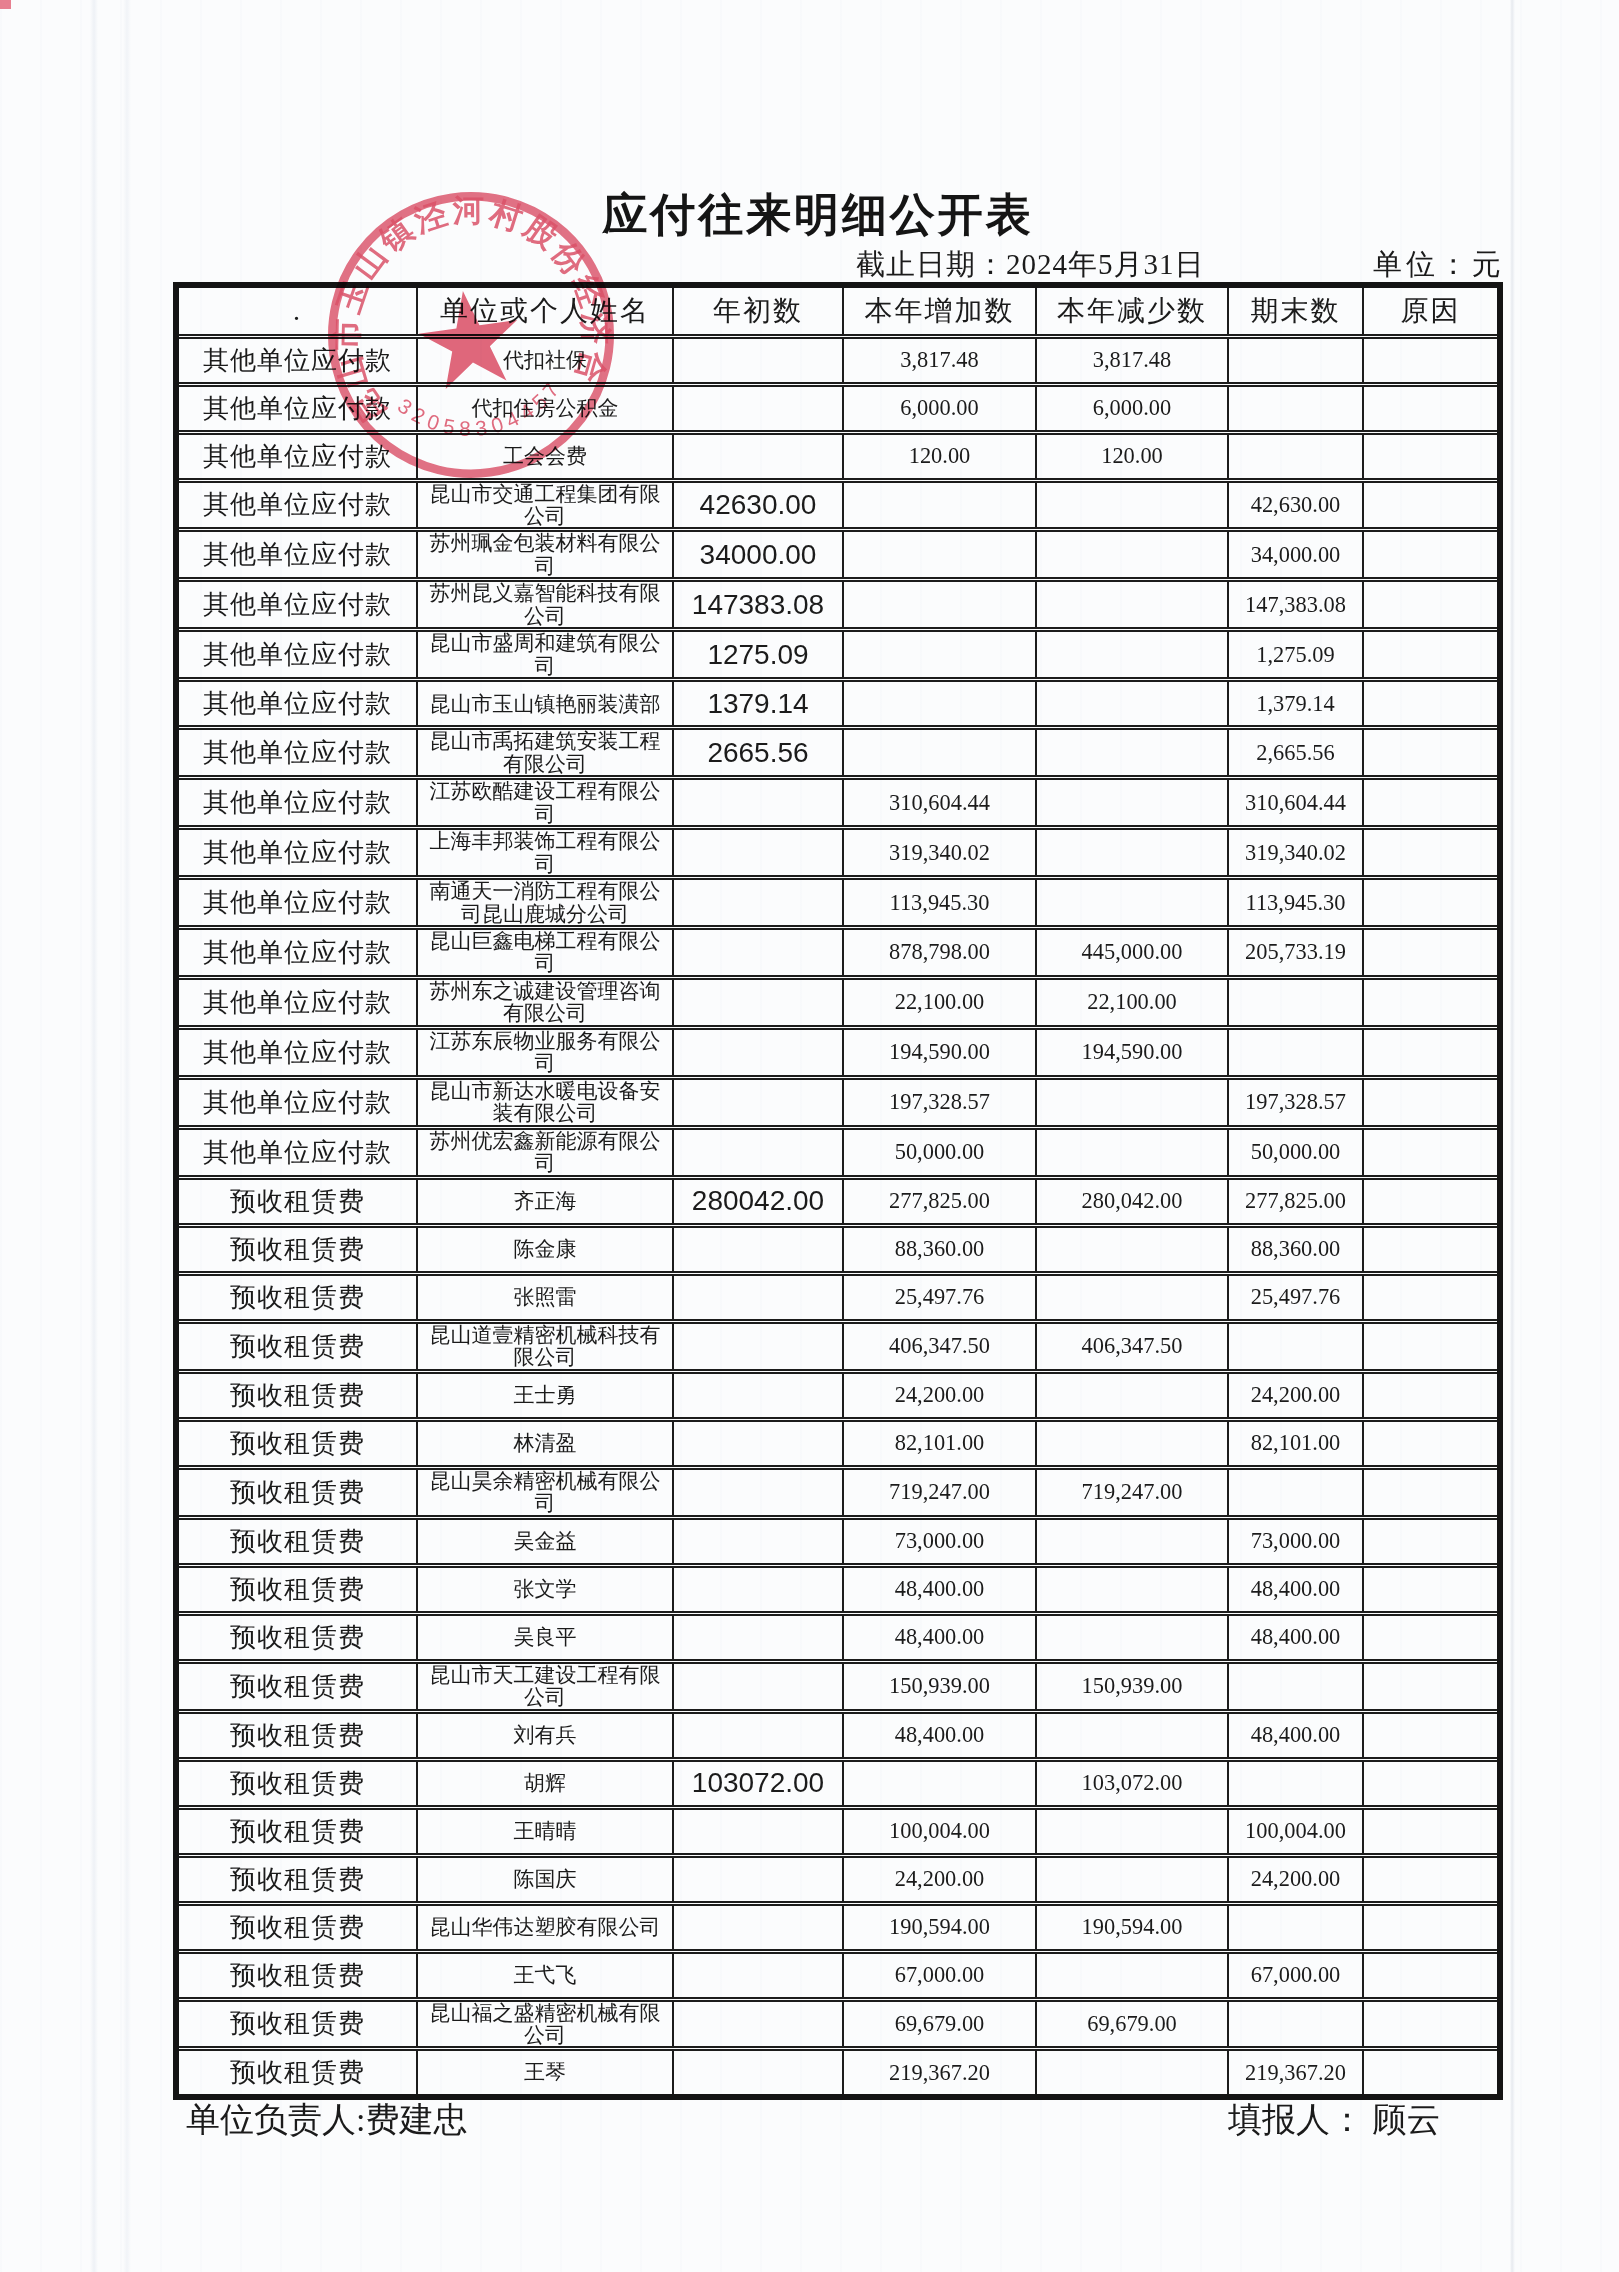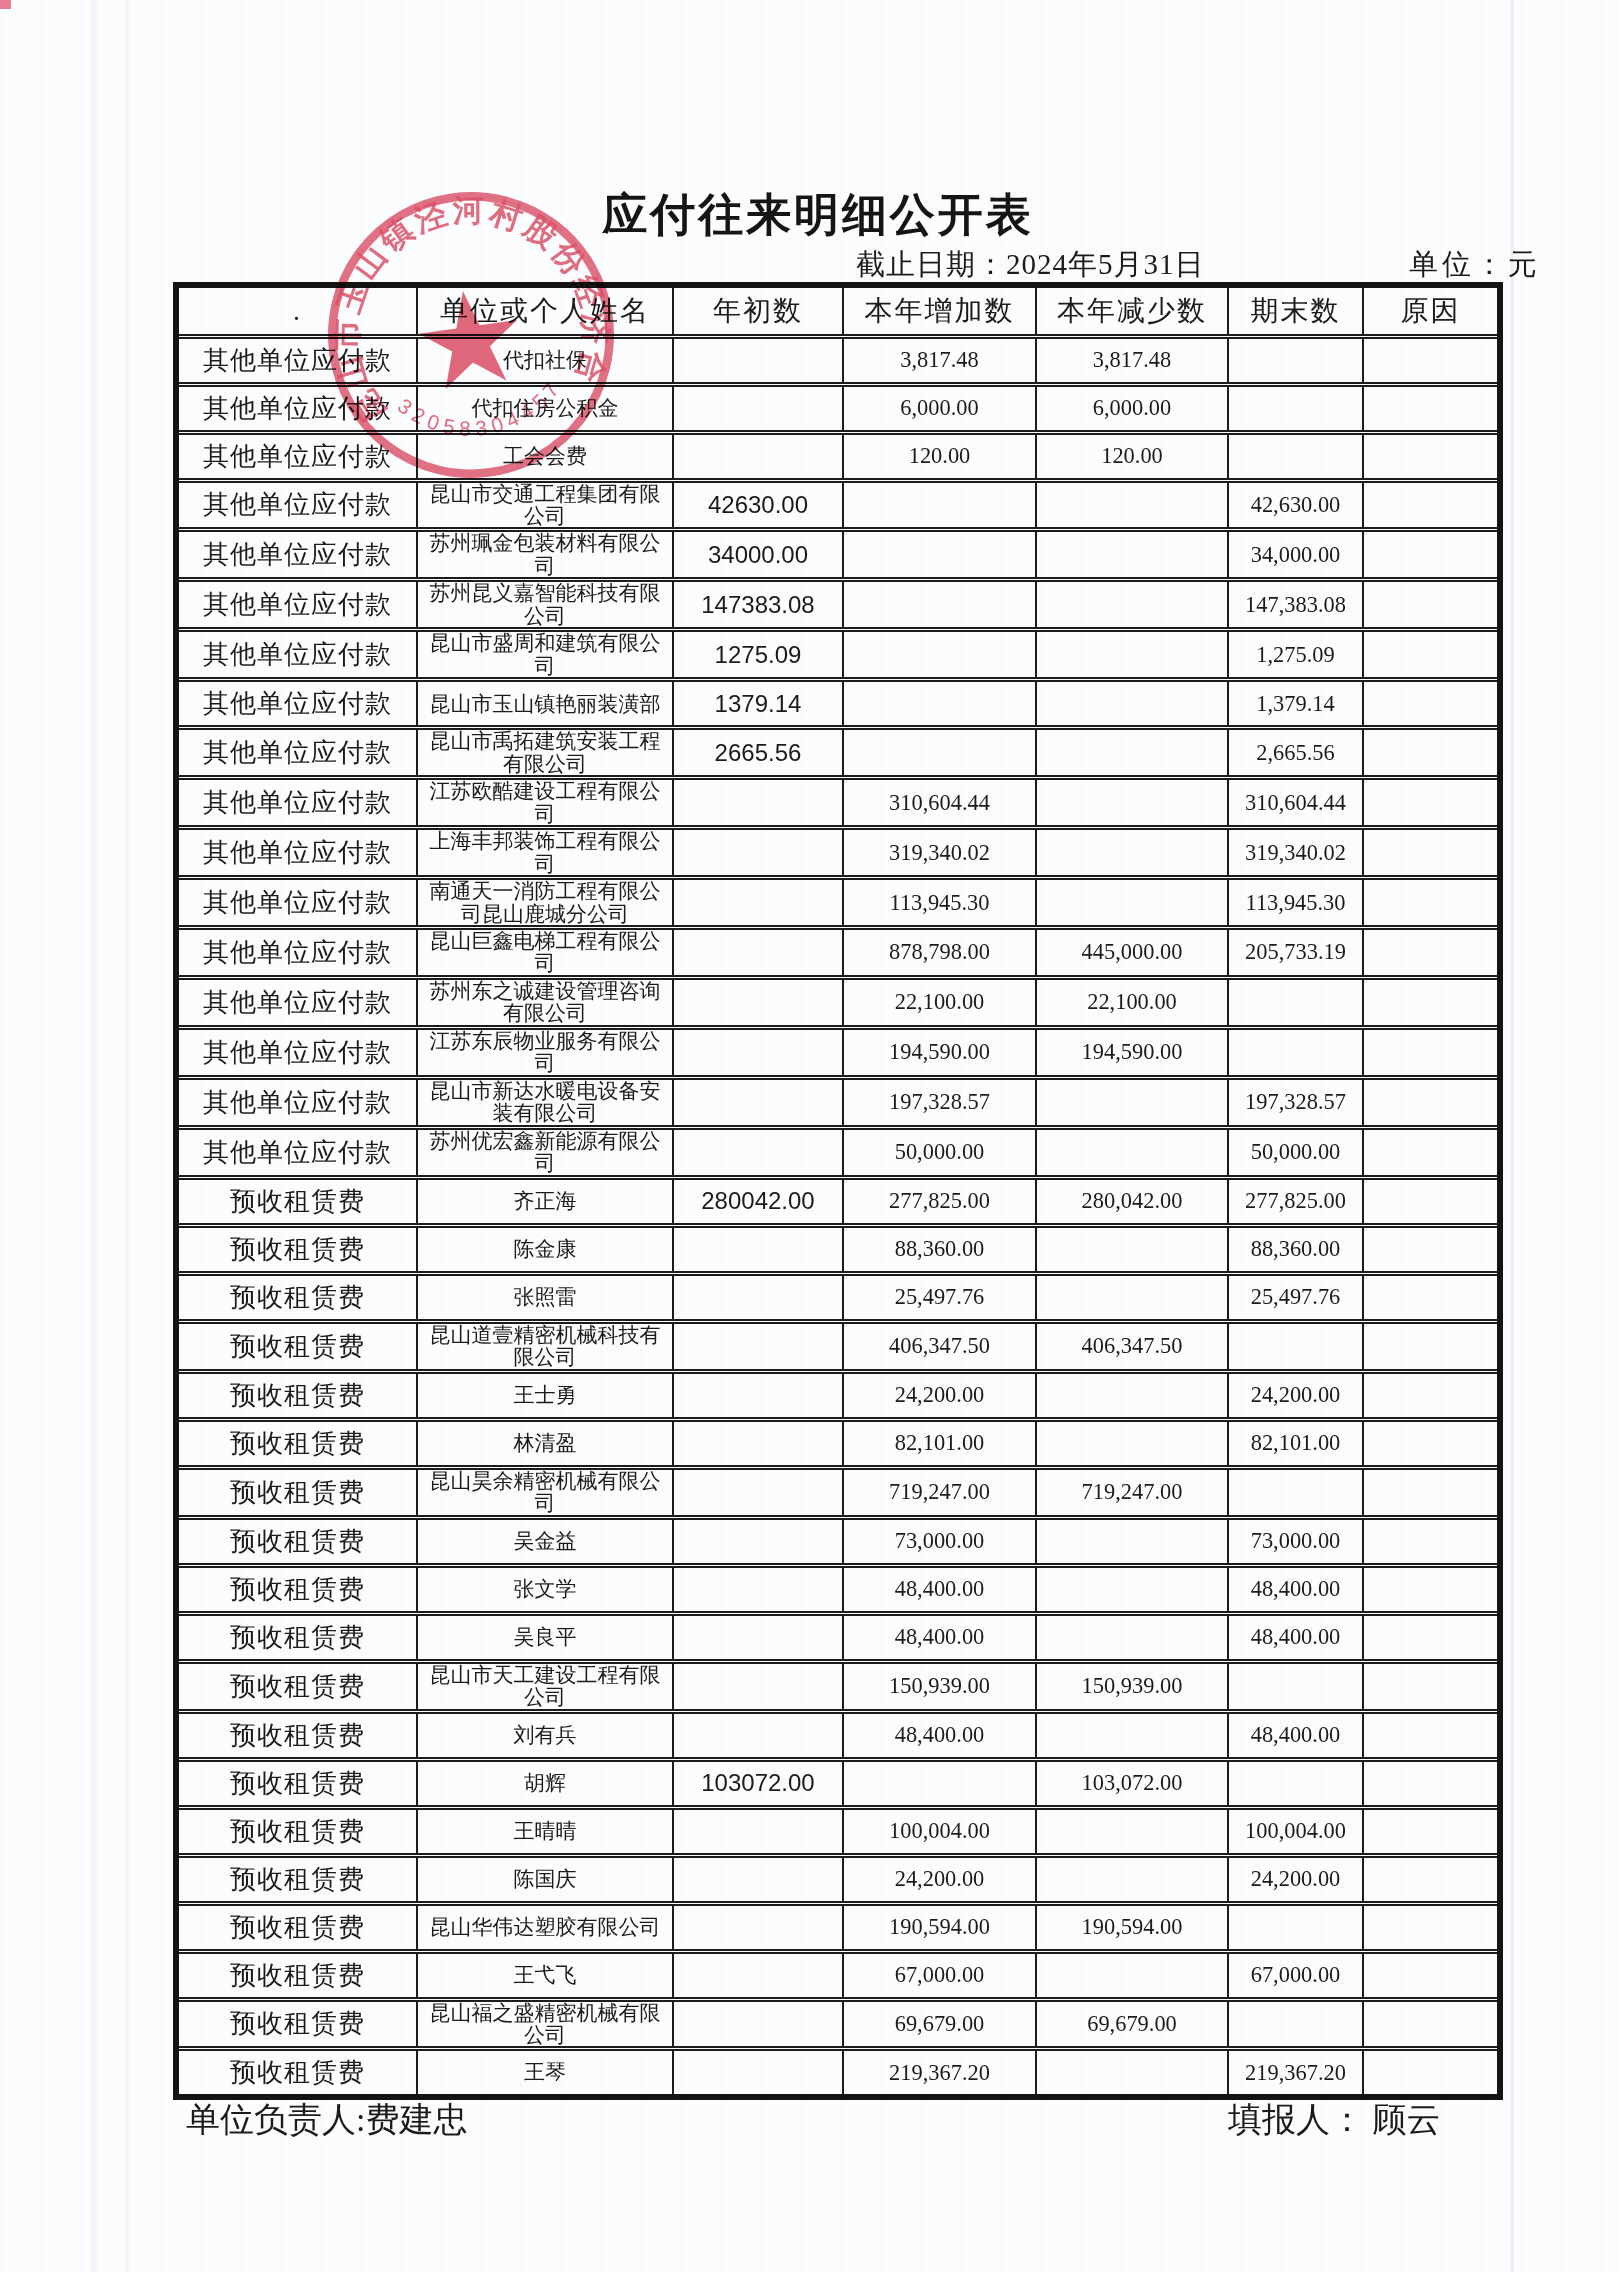--- a/index.html
+++ b/index.html
@@ -25,41 +25,41 @@
   .title{
     position:absolute;top:177px;left:0;width:100%;margin:8px;
     text-align:center;
     font-family:"Liberation Sans","DejaVu Sans",sans-serif;
     font-weight:bold;font-size:45px;letter-spacing:2.9px;color:#151515;
   }
   .meta{position:absolute;top:245px;left:0;width:100%;height:37px;font-size:29px;}
   .meta span{position:absolute;white-space:nowrap;}
   .meta .m-unit{left:186px;}
   .meta .m-date{left:856px;letter-spacing:1px;}
-  .meta .m-cur{left:1373px;letter-spacing:3.9px;margin-left:36px;}
+  .meta .m-cur{left:1373px;letter-spacing:3.9px;}
 
   table.sheet{
     position:absolute;left:173px;top:282px;width:1322px;
     border-collapse:collapse;table-layout:fixed;
     background:transparent;
   }
   table.sheet th,table.sheet td{
     border-left:2.9px solid #1c1c1c;border-right:2.9px solid #1c1c1c;
     border-top:5.9px double #1c1c1c;border-bottom:5.9px double #1c1c1c;
     padding:0 2px;text-align:center;vertical-align:middle;
     overflow:visible;
   }
   table.sheet{border:6.8px solid #141414;}
   thead tr{height:51px;}
   tbody tr{height:48px;}
   th{font-weight:normal;font-size:28px;letter-spacing:2px;}
   td.c-cat{font-size:26px;letter-spacing:1px;white-space:nowrap;}
   td.c-name{font-size:21px;line-height:1.07;}
   td.num{font-size:22.4px;white-space:nowrap;}
-  td.c-init{font-family:"Liberation Sans","DejaVu Sans",sans-serif;font-size:24px;white-space:nowrap;}
+  td.c-init{font-family:"Liberation Sans","DejaVu Sans",sans-serif;font-size:28px;white-space:nowrap;}
   .footer{
     position:absolute;top:2097px;left:186px;width:1246px;height:39px;font-size:34px;
   }
   .footer .f-left{position:absolute;left:0;white-space:nowrap;}
   .footer .f-right{position:absolute;left:1042px;white-space:nowrap;}
 
   .stamp{
     position:absolute;left:316px;top:183px;width:310px;height:304px;
     transform:rotate(-8deg);
     mix-blend-mode:multiply;opacity:.85;pointer-events:none;

